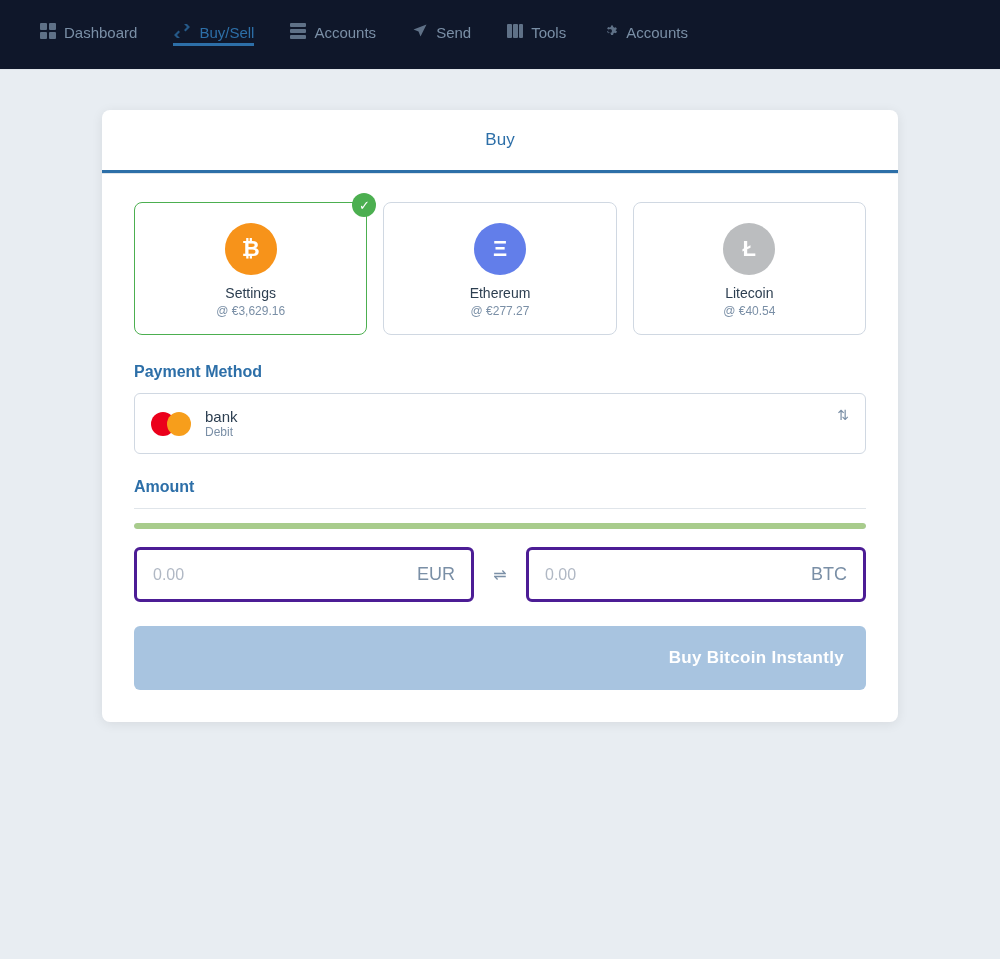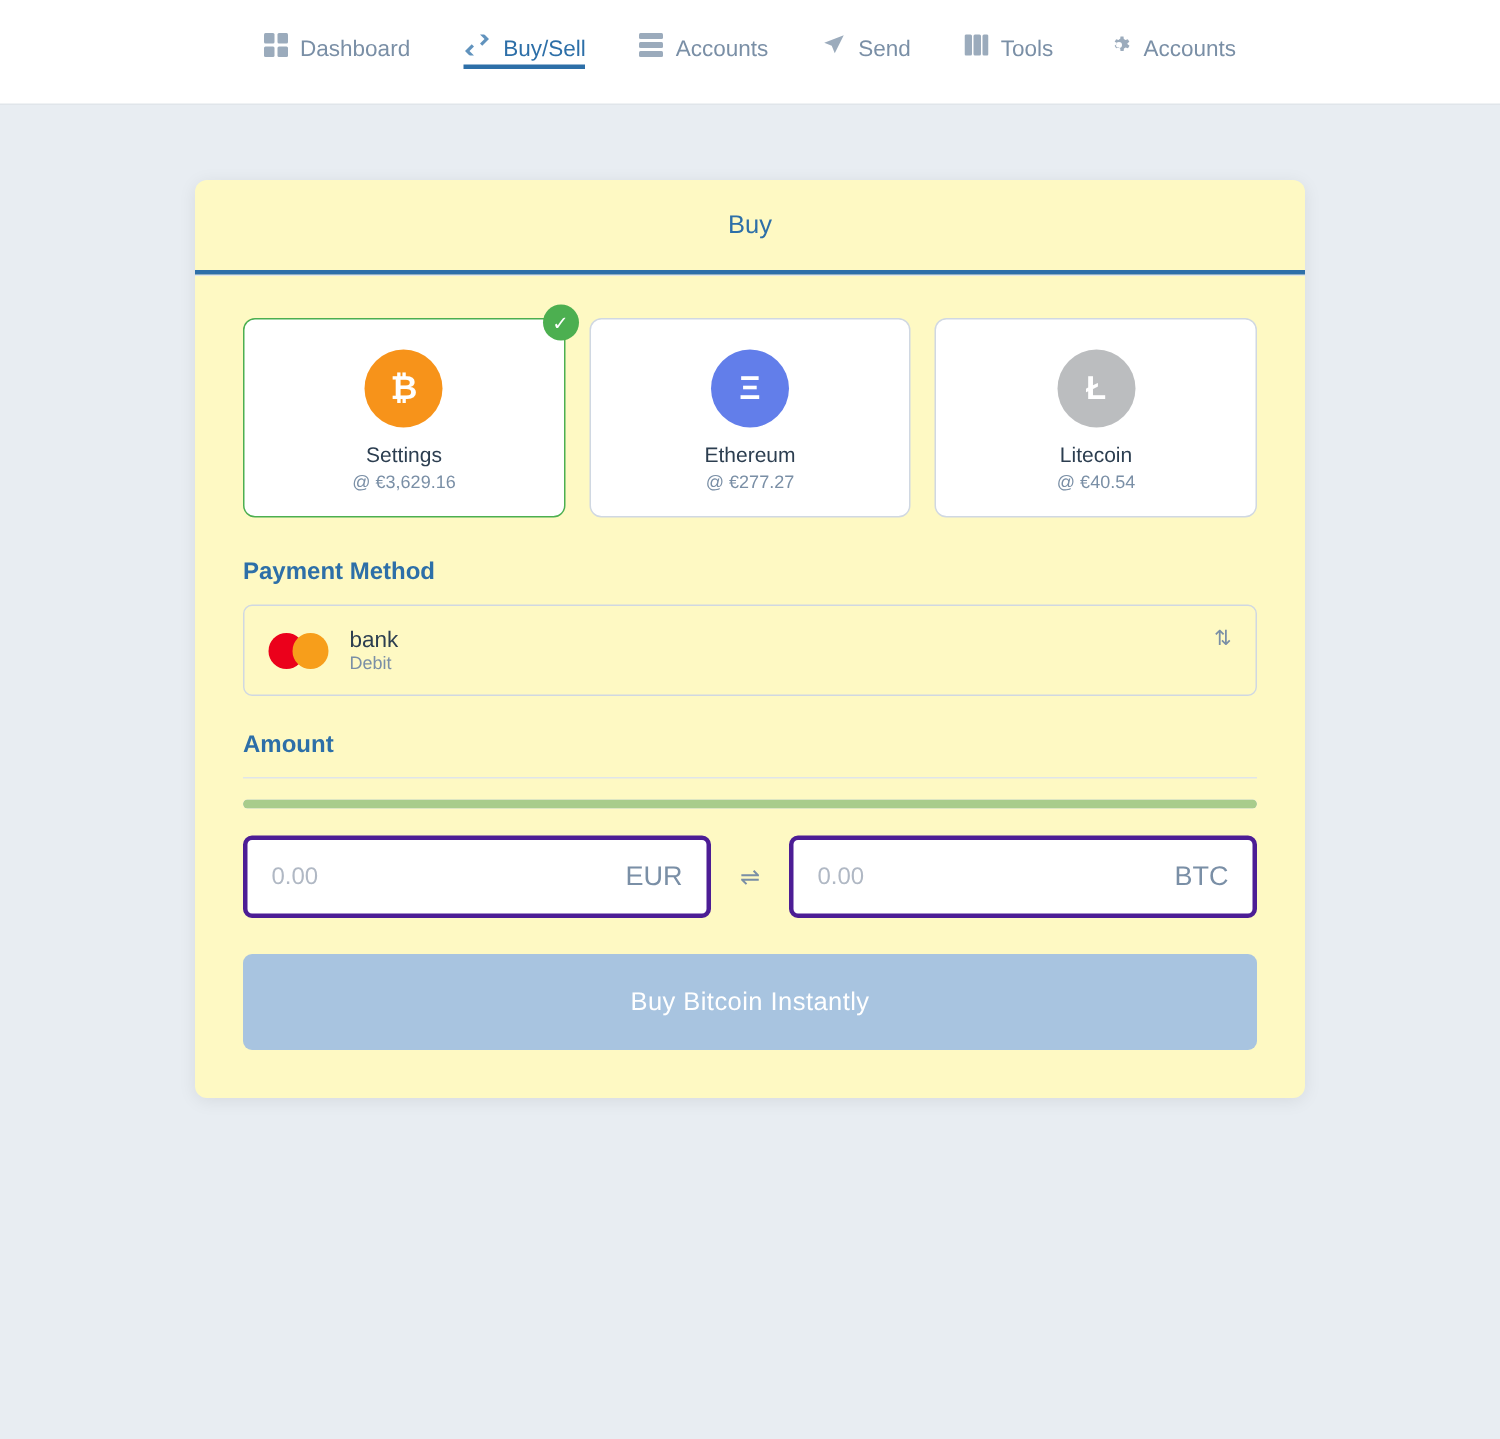--- a/index.html
+++ b/index.html
@@ -5,24 +5,24 @@
     * { box-sizing: border-box; margin: 0; padding: 0; }
     body {
       background: #e8edf2;
       font-family: -apple-system, BlinkMacSystemFont, 'Segoe UI', sans-serif;
       min-height: 959px;
       width: 1000px;
     }
 
     
     .navbar {
-      background: #ffffff;
-      display: flex;
-      align-items: center;
-      justify-content: center;
+      background: #0f172a;
+      display: flex;
+      align-items: center;
+      justify-content: flex-start;
       gap: 36px;
       padding: 0 40px;
       height: 70px;
       border-bottom: 1px solid #e0e5ea;
     }
     .nav-item {
       display: flex;
       align-items: center;
       gap: 8px;
       font-size: 15px;
@@ -43,27 +43,26 @@
     }
 
     
     .main {
       display: flex;
       justify-content: center;
       padding: 40px 20px;
     }
 
     .card {
-      background: #fef9c3;
+      background: #ffffff;
       border-radius: 8px;
-      width: 740px;
+      width: 796px;
       padding: 0;
       box-shadow: 0 2px 12px rgba(0,0,0,0.08);
       overflow: hidden;
-      margin-top: 10px;
     }
 
     
     .tabs {
       display: flex;
       border-bottom: 1px solid #e0e5ea;
     }
     .tab {
       flex: 1;
       text-align: center;
@@ -291,25 +290,26 @@
       width: 28px;
     }
 
     
     .buy-btn {
       width: 100%;
       padding: 22px;
       background: #a8c4e0;
       color: #fff;
       font-size: 17px;
-      font-weight: 400;
+      font-weight: 700;
       border: none;
       border-radius: 6px;
       cursor: pointer;
       letter-spacing: 0.3px;
+      text-align: right;
     }
   </style>
 </head>
 <body>
 
 <nav class="navbar">
   <a class="nav-item">
     <span class="nav-icon">
       <svg width="16" height="16" viewBox="0 0 16 16" fill="currentColor">
           <rect x="0" y="0" width="7" height="7" rx="1"></rect>

